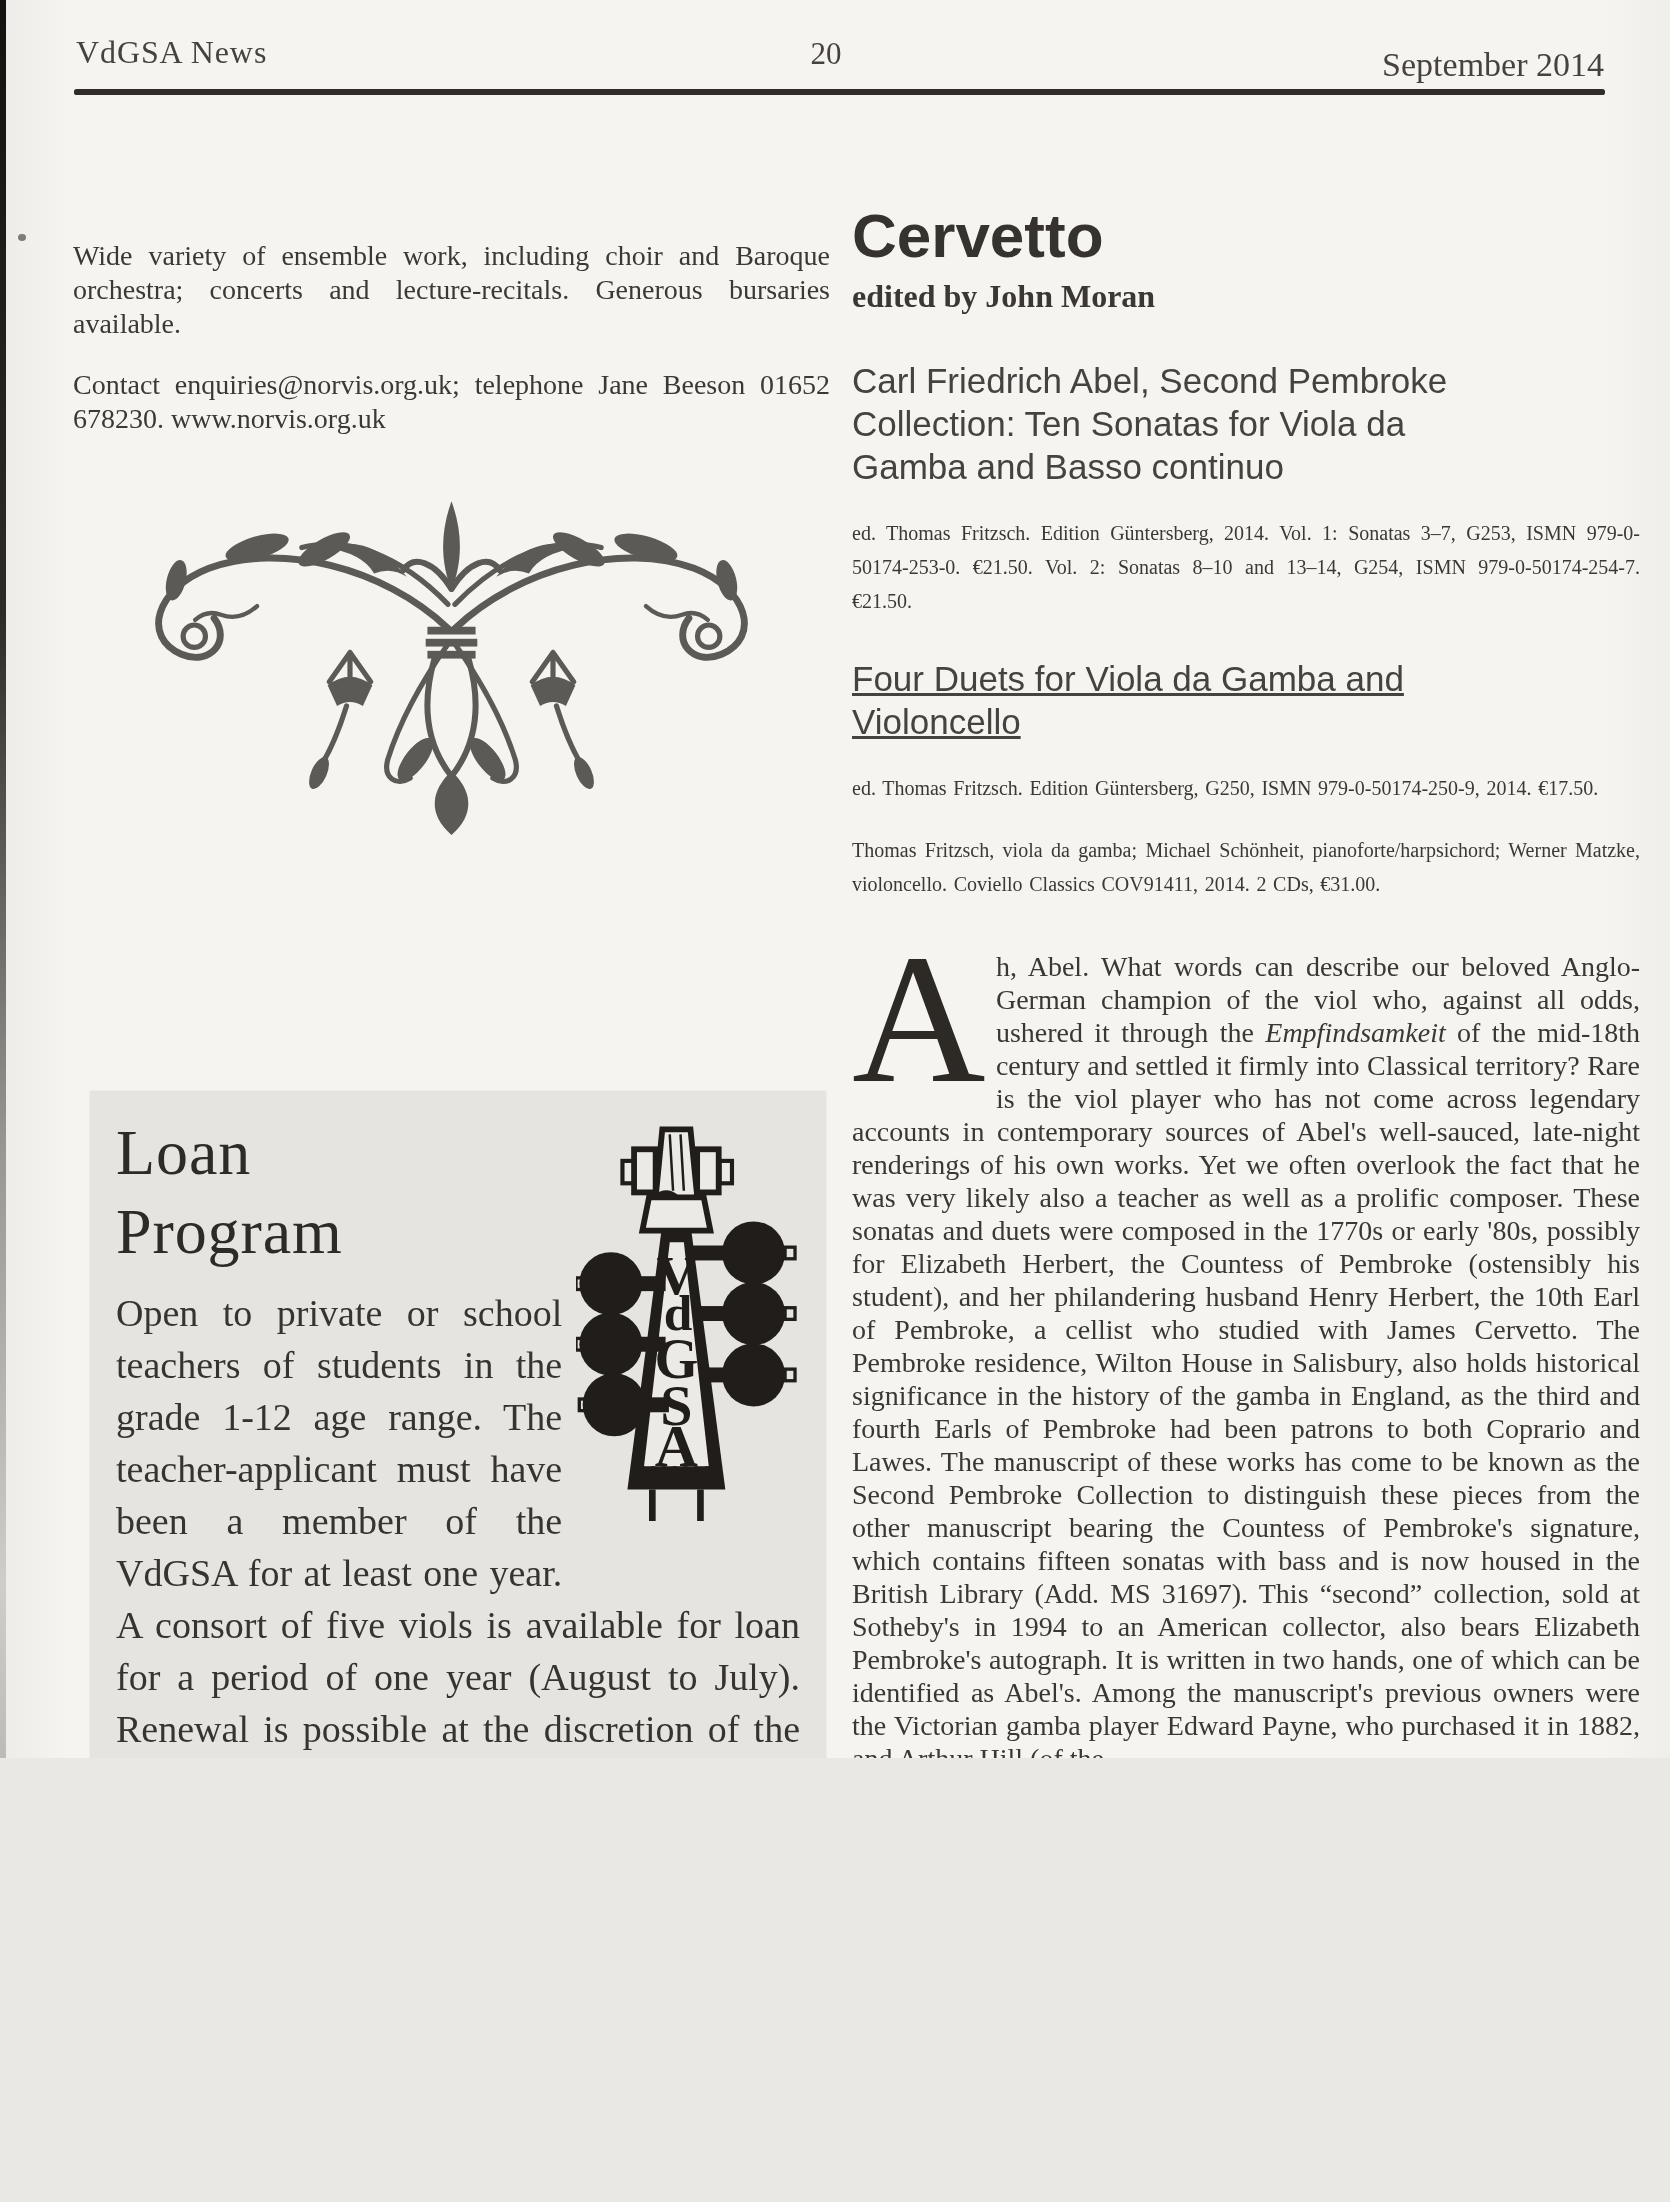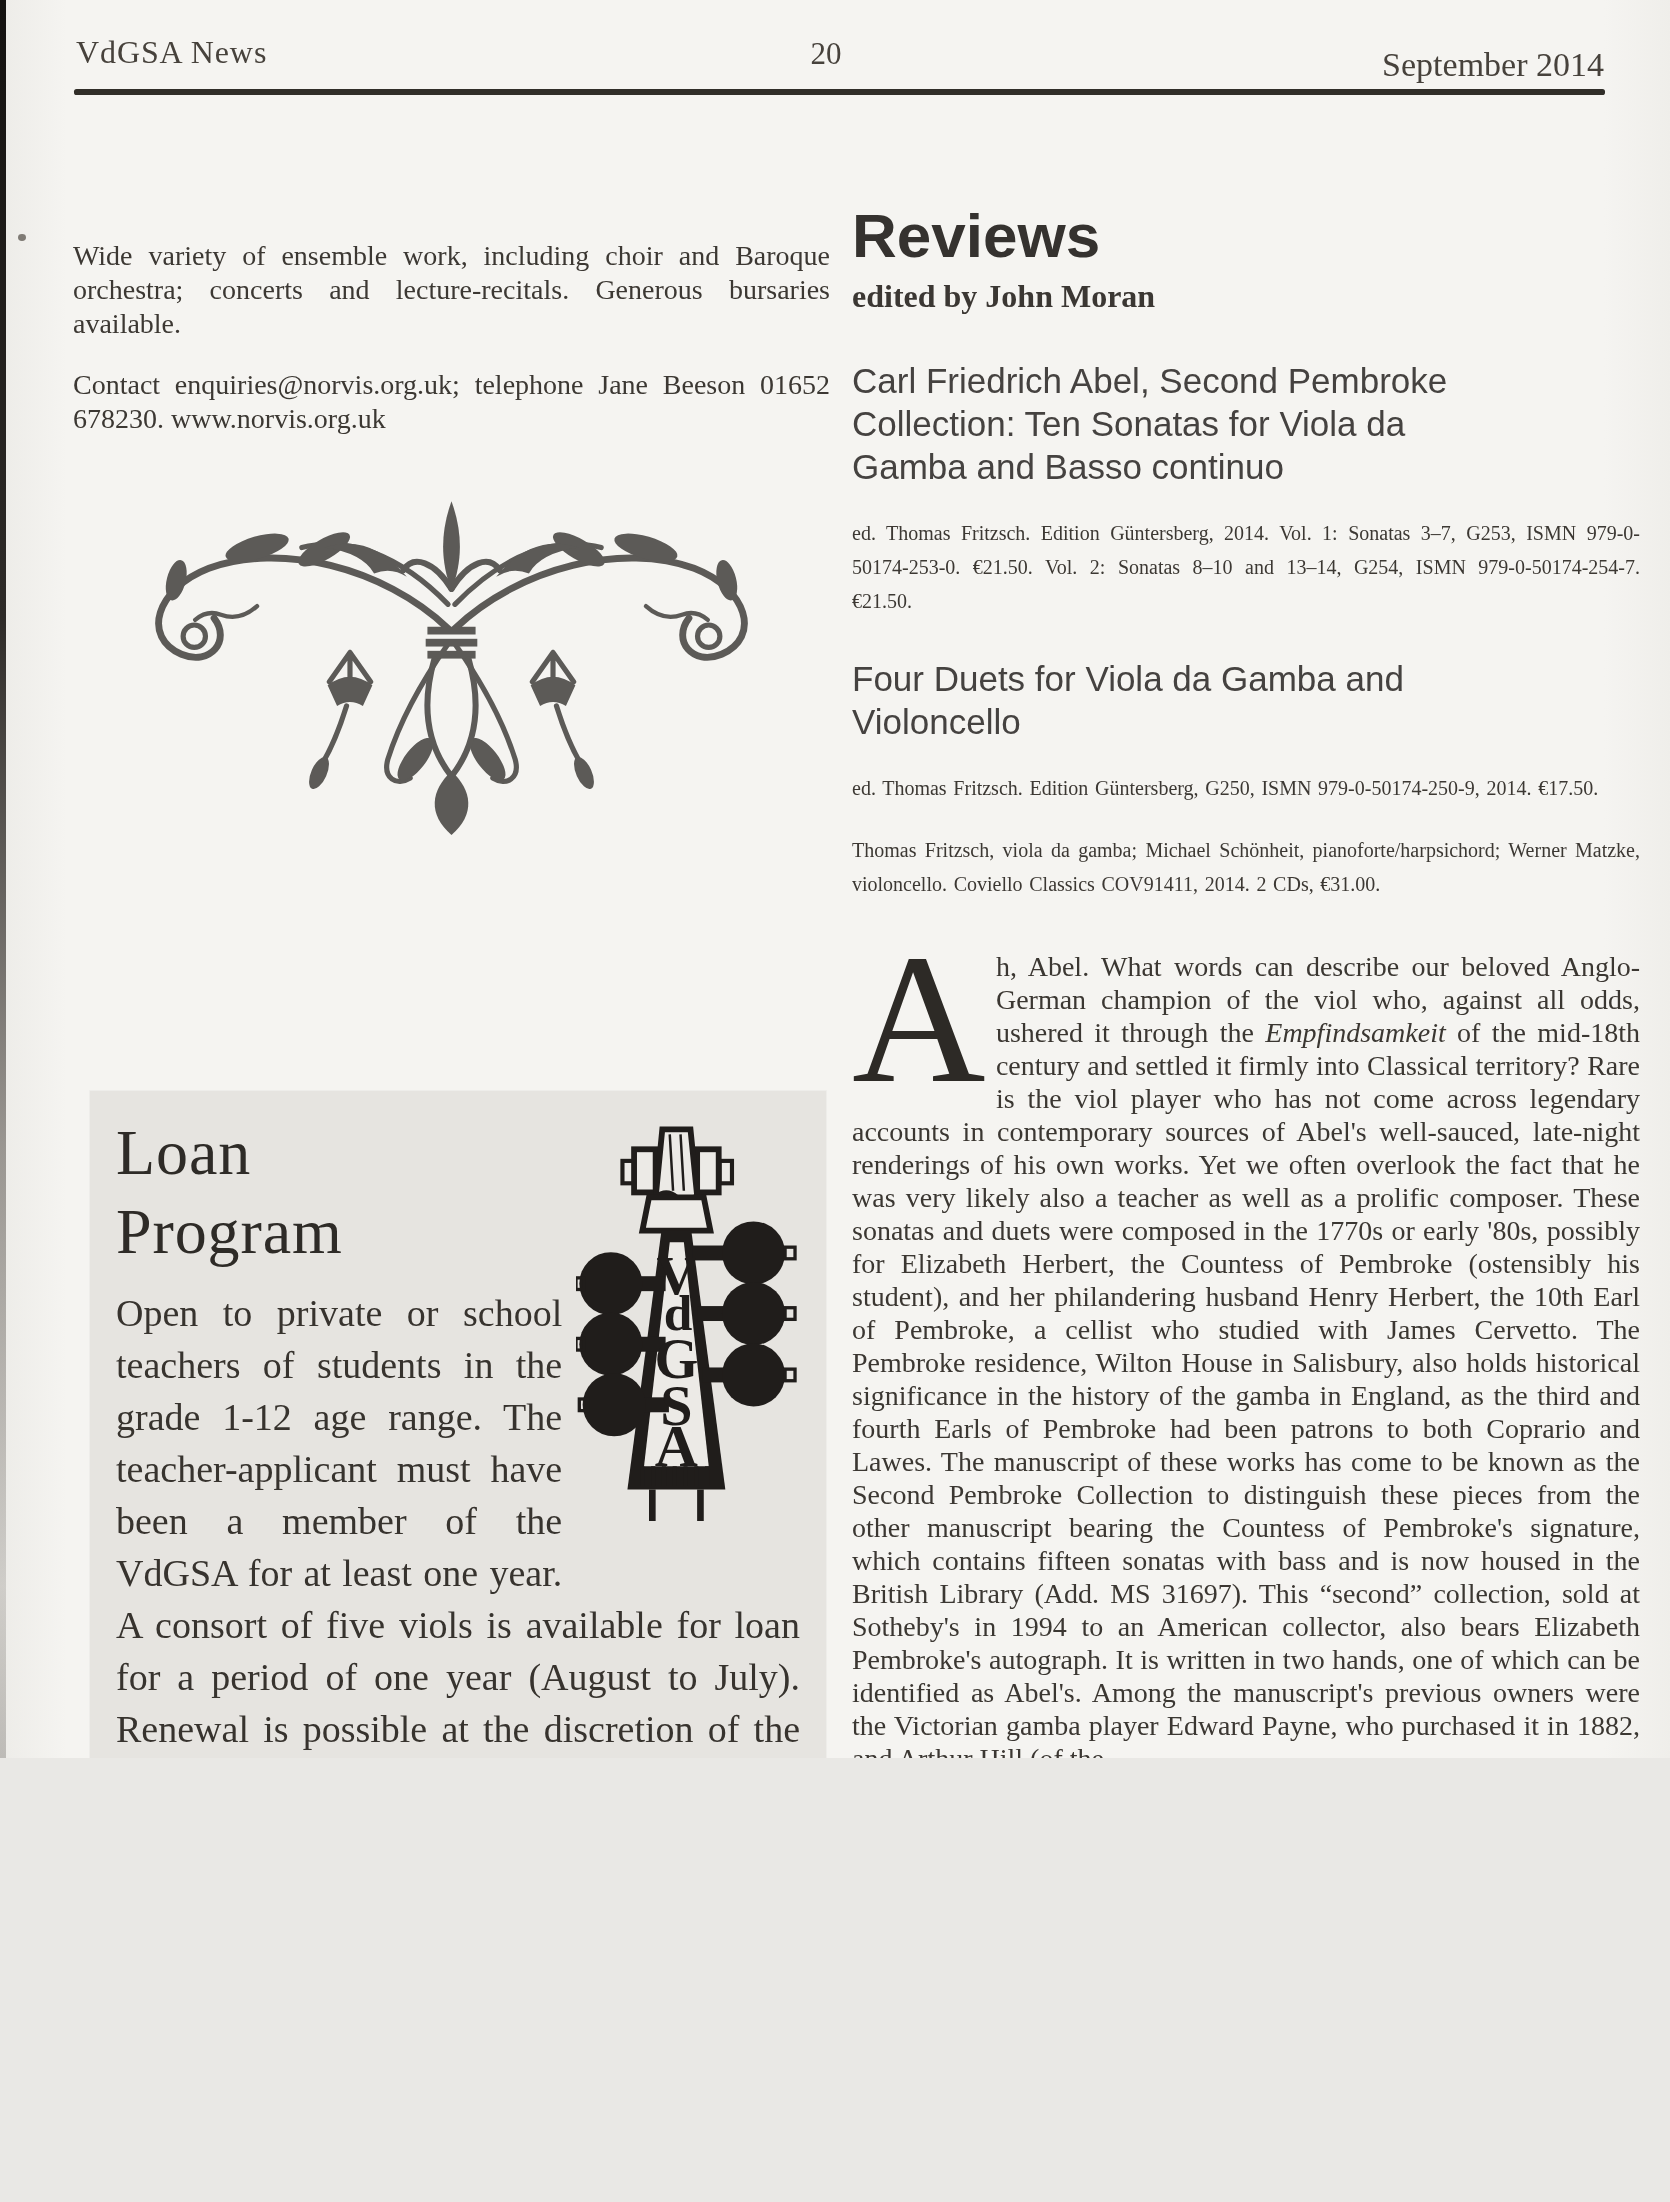--- a/index.html
+++ b/index.html
@@ -38,21 +38,21 @@
   .loan-title{font-size:64px;line-height:79px;color:#2e2b27;letter-spacing:0.9px;}
   .loan-body{margin-top:15.5px;font-size:38px;line-height:52px;text-align:justify;color:#37332e;}
   .loan-url{margin-top:60px;font-size:38px;color:#37332e;letter-spacing:0.9px;}
   
   .reviews-title{font-family:"Liberation Sans","DejaVu Sans",sans-serif;font-weight:700;
     font-size:62px;line-height:62px;color:#35322f;letter-spacing:0px;}
   .reviews-subtitle{margin-top:10.3px;font-size:32px;line-height:38px;font-weight:700;color:#3b3733;}
   .rev-heading{font-family:"Liberation Sans","DejaVu Sans",sans-serif;font-weight:400;
     font-size:35px;line-height:43px;color:#454240;width:671px;letter-spacing:0px;}
   .rev-citation{margin-top:28px;font-size:20px;line-height:34px;text-align:justify;color:#3c3833;word-spacing:1.7px;}
-  .m1{margin-top:44px;} .m2{margin-top:39px;} .m3{margin-top:65px;}
+  .m1{margin-top:44px;} .m2{margin-top:39px;text-decoration:underline;} .m3{margin-top:65px;}
   .article{margin-top:49px;font-size:28px;line-height:33px;text-align:justify;color:#3b3732;}
   .dropcap{float:left;font-size:185px;line-height:129px;padding:3.4px 10.3px 0 0;color:#2d2a26;}
   .ital{font-style:italic;}
   svg text{font-family:"Liberation Serif","DejaVu Serif",serif;}
 </style>
 </head>
 <body>
 
 <div class="page">
 
@@ -167,21 +167,21 @@
         <div>Program</div>
       </div>
 
       <p class="loan-body">Open to private or school teachers of students in the grade 1-12 age range. The teacher-applicant must have been a member of the VdGSA for at least one year. A consort of five viols is available for loan for a period of one year (August to July). Renewal is possible at the discretion of the Consort Loan Program committee. Applications by letter to the Consort Loan Program administrator are due May 1. Notification of acceptance is by June 1.</p>
       <div class="loan-url">vdgsa.org/pgs/loans.html</div>
     </div>
   </div>
 
   <div class="col-right">
 
-    <div class="reviews-title">Reviews</div>
+    <div class="reviews-title">Cervetto</div>
     <div class="reviews-subtitle">edited by John Moran</div>
 
     <div>
       <div class="rev-heading m1">Carl Friedrich Abel, Second Pembroke Collection: Ten Sonatas for Viola da Gamba and Basso continuo</div>
       <p class="rev-citation">ed. Thomas Fritzsch. Edition Güntersberg, 2014. Vol. 1: Sonatas 3–7, G253, ISMN 979-0-50174-253-0. €21.50. Vol. 2: Sonatas 8–10 and 13–14, G254, ISMN 979-0-50174-254-7. €21.50.</p>
     </div>
 
     <div>
       <div class="rev-heading m2">Four Duets for Viola da Gamba and Violoncello</div>
       <p class="rev-citation">ed. Thomas Fritzsch. Edition Güntersberg, G250, ISMN 979-0-50174-250-9, 2014. €17.50.</p>

